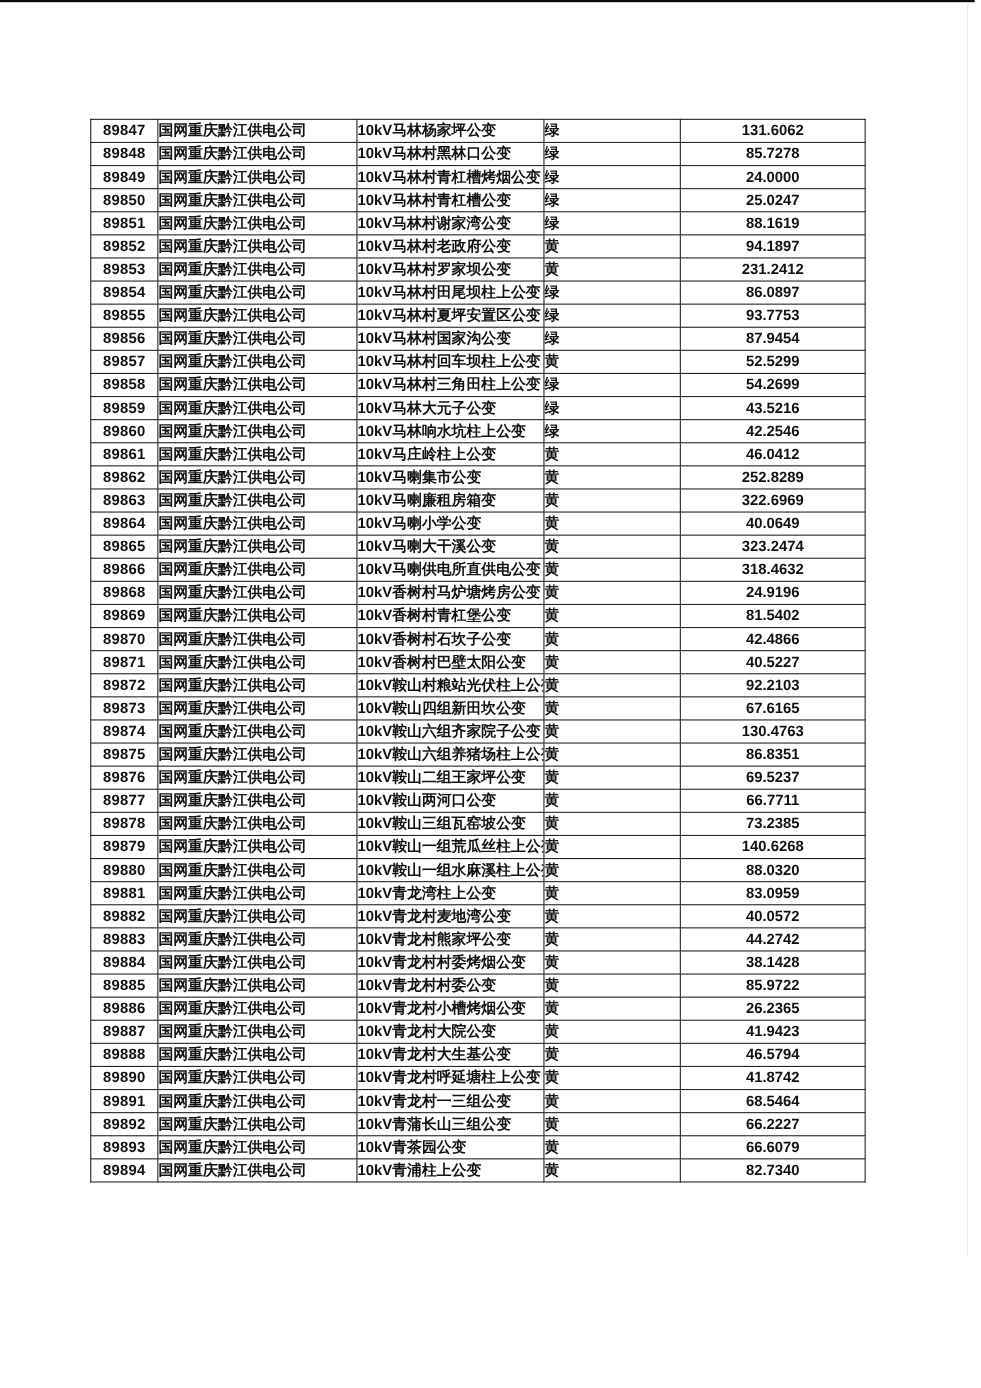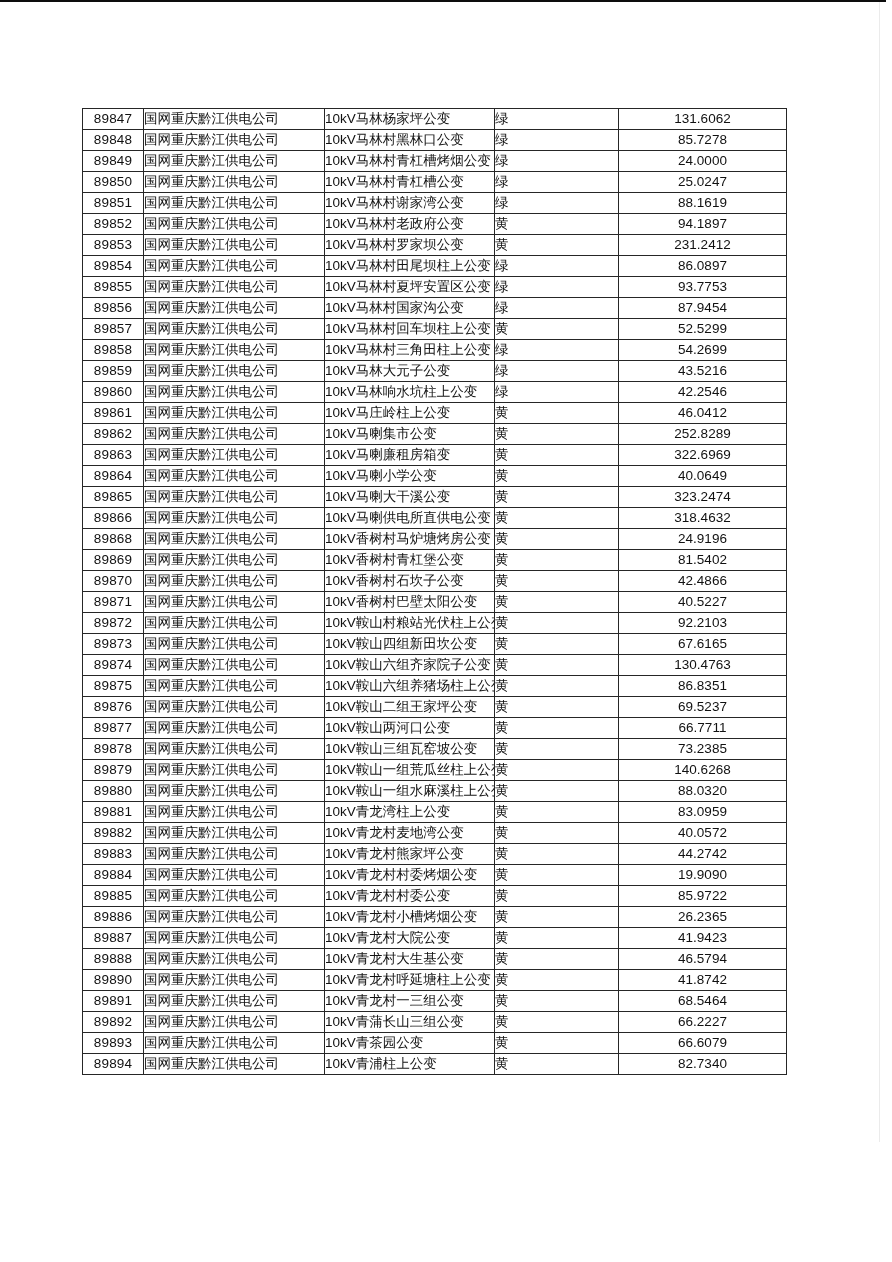--- a/index.html
+++ b/index.html
@@ -32,20 +32,21 @@
     background: #ebebeb;
   }
   table.data-grid {
     position: absolute;
     left: 82px;
     top: 108px;
     width: 704px;
     height: 756px;
     border-collapse: collapse;
     table-layout: fixed;
+    font-weight: bold;
   }
   table.data-grid td {
     border: 1px solid #262626;
     padding: 0;
     font-size: 13.5px;
     line-height: 20px;
     white-space: nowrap;
     overflow: hidden;
     vertical-align: middle;
   }
@@ -341,21 +342,21 @@
     <td class="c-company">国网重庆黔江供电公司</td>
     <td class="c-name">10kV青龙村熊家坪公变</td>
     <td class="c-status">黄</td>
     <td class="c-value">44.2742</td>
   </tr>
       <tr>
     <td class="c-id">89884</td>
     <td class="c-company">国网重庆黔江供电公司</td>
     <td class="c-name">10kV青龙村村委烤烟公变</td>
     <td class="c-status">黄</td>
-    <td class="c-value">19.9090</td>
+    <td class="c-value">38.1428</td>
   </tr>
       <tr>
     <td class="c-id">89885</td>
     <td class="c-company">国网重庆黔江供电公司</td>
     <td class="c-name">10kV青龙村村委公变</td>
     <td class="c-status">黄</td>
     <td class="c-value">85.9722</td>
   </tr>
       <tr>
     <td class="c-id">89886</td>

